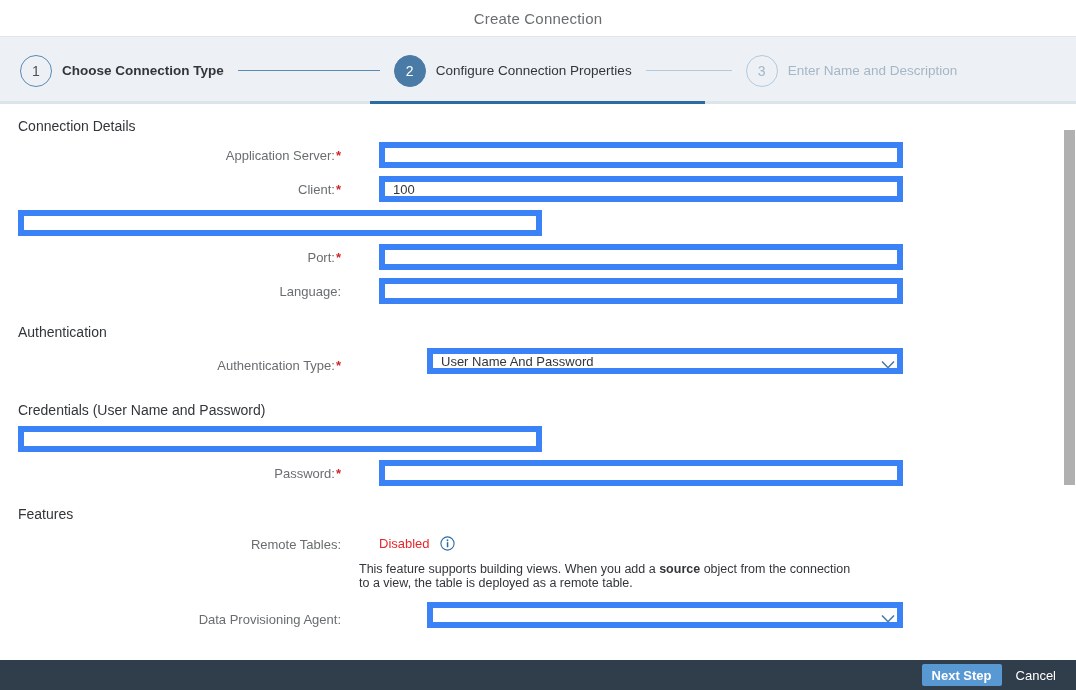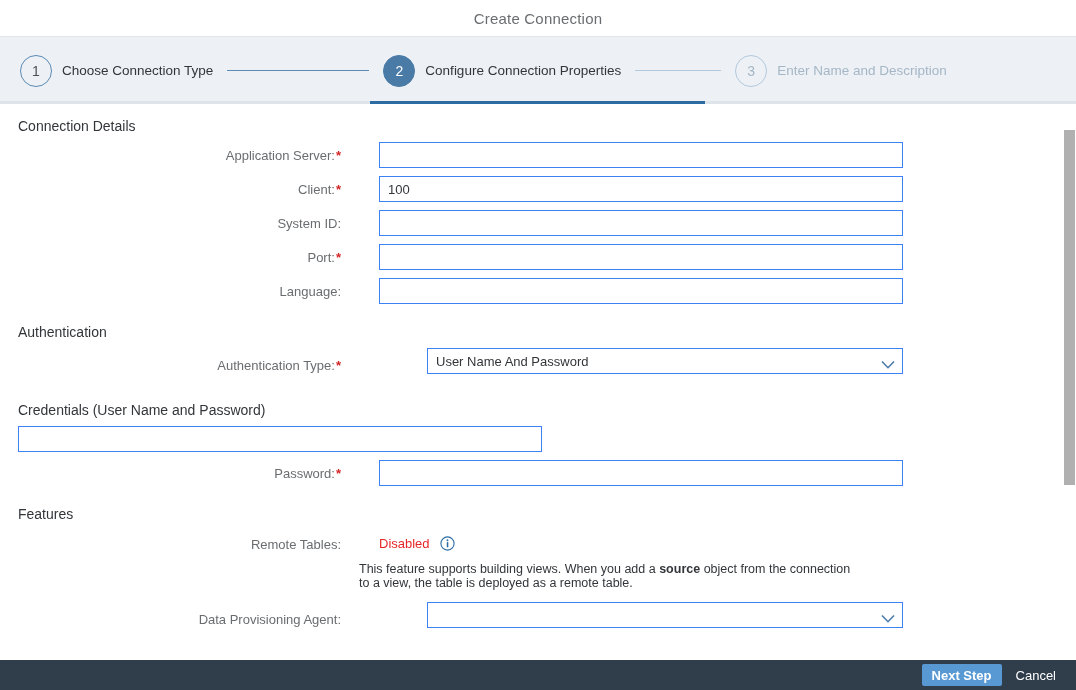--- a/index.html
+++ b/index.html
@@ -69,21 +69,21 @@
   .circle.upcoming {
     border: 1px solid #b2c9de;
     color: #a5b6c6;
     background: transparent;
   }
   .step-label {
     font-size: 13.5px;
     margin-left: 10px;
     white-space: nowrap;
   }
-  .step-label.done    { color: #32363a; }
+  .step-label.done    { color: #32363a; font-weight: bold; }
   .step-label.active  { color: #32363a; }
   .step-label.upcoming{ color: #a5b6c6; }
 
   .connector {
     height: 1px;
     margin: 0 14px;
     flex: 0 0 auto;
   }
   .connector.solid { width: 142px; background: #5a8ab5; }
   .connector.faint { width: 86px;  background: #b2c9de; }
@@ -134,21 +134,21 @@
     padding-right: 0;
     white-space: nowrap;
   }
   .req { color: #d32424; font-weight: bold; margin-left: 1px; }
 
   .fieldwrap { margin-left: 18px; }
 
   .inp {
     width: 524px;
     height: 26px;
-    border: 1px solid #3b82f6;
+    border: 6px solid #3b82f6;
     background: #ffffff;
     font-size: 13px;
     color: #32363a;
     padding: 0 8px;
     font-family: "Liberation Sans", sans-serif;
     outline: none;
     border-radius: 0;
   }
   .selwrap {
     position: relative;
@@ -282,21 +282,20 @@
     </div>
 
     <div class="row">
       <div class="label"><span>Client:</span><span class="req">*</span></div>
       <div class="fieldwrap">
         <input class="inp" type="text" value="100" style="">
       </div>
     </div>
 
     <div class="row">
-      <div class="label">System ID:</div>
       <div class="fieldwrap">
         <input class="inp" type="text" value="" style="">
       </div>
     </div>
 
     <div class="row">
       <div class="label"><span>Port:</span><span class="req">*</span></div>
       <div class="fieldwrap">
         <input class="inp" type="text" value="" style="">
       </div>

